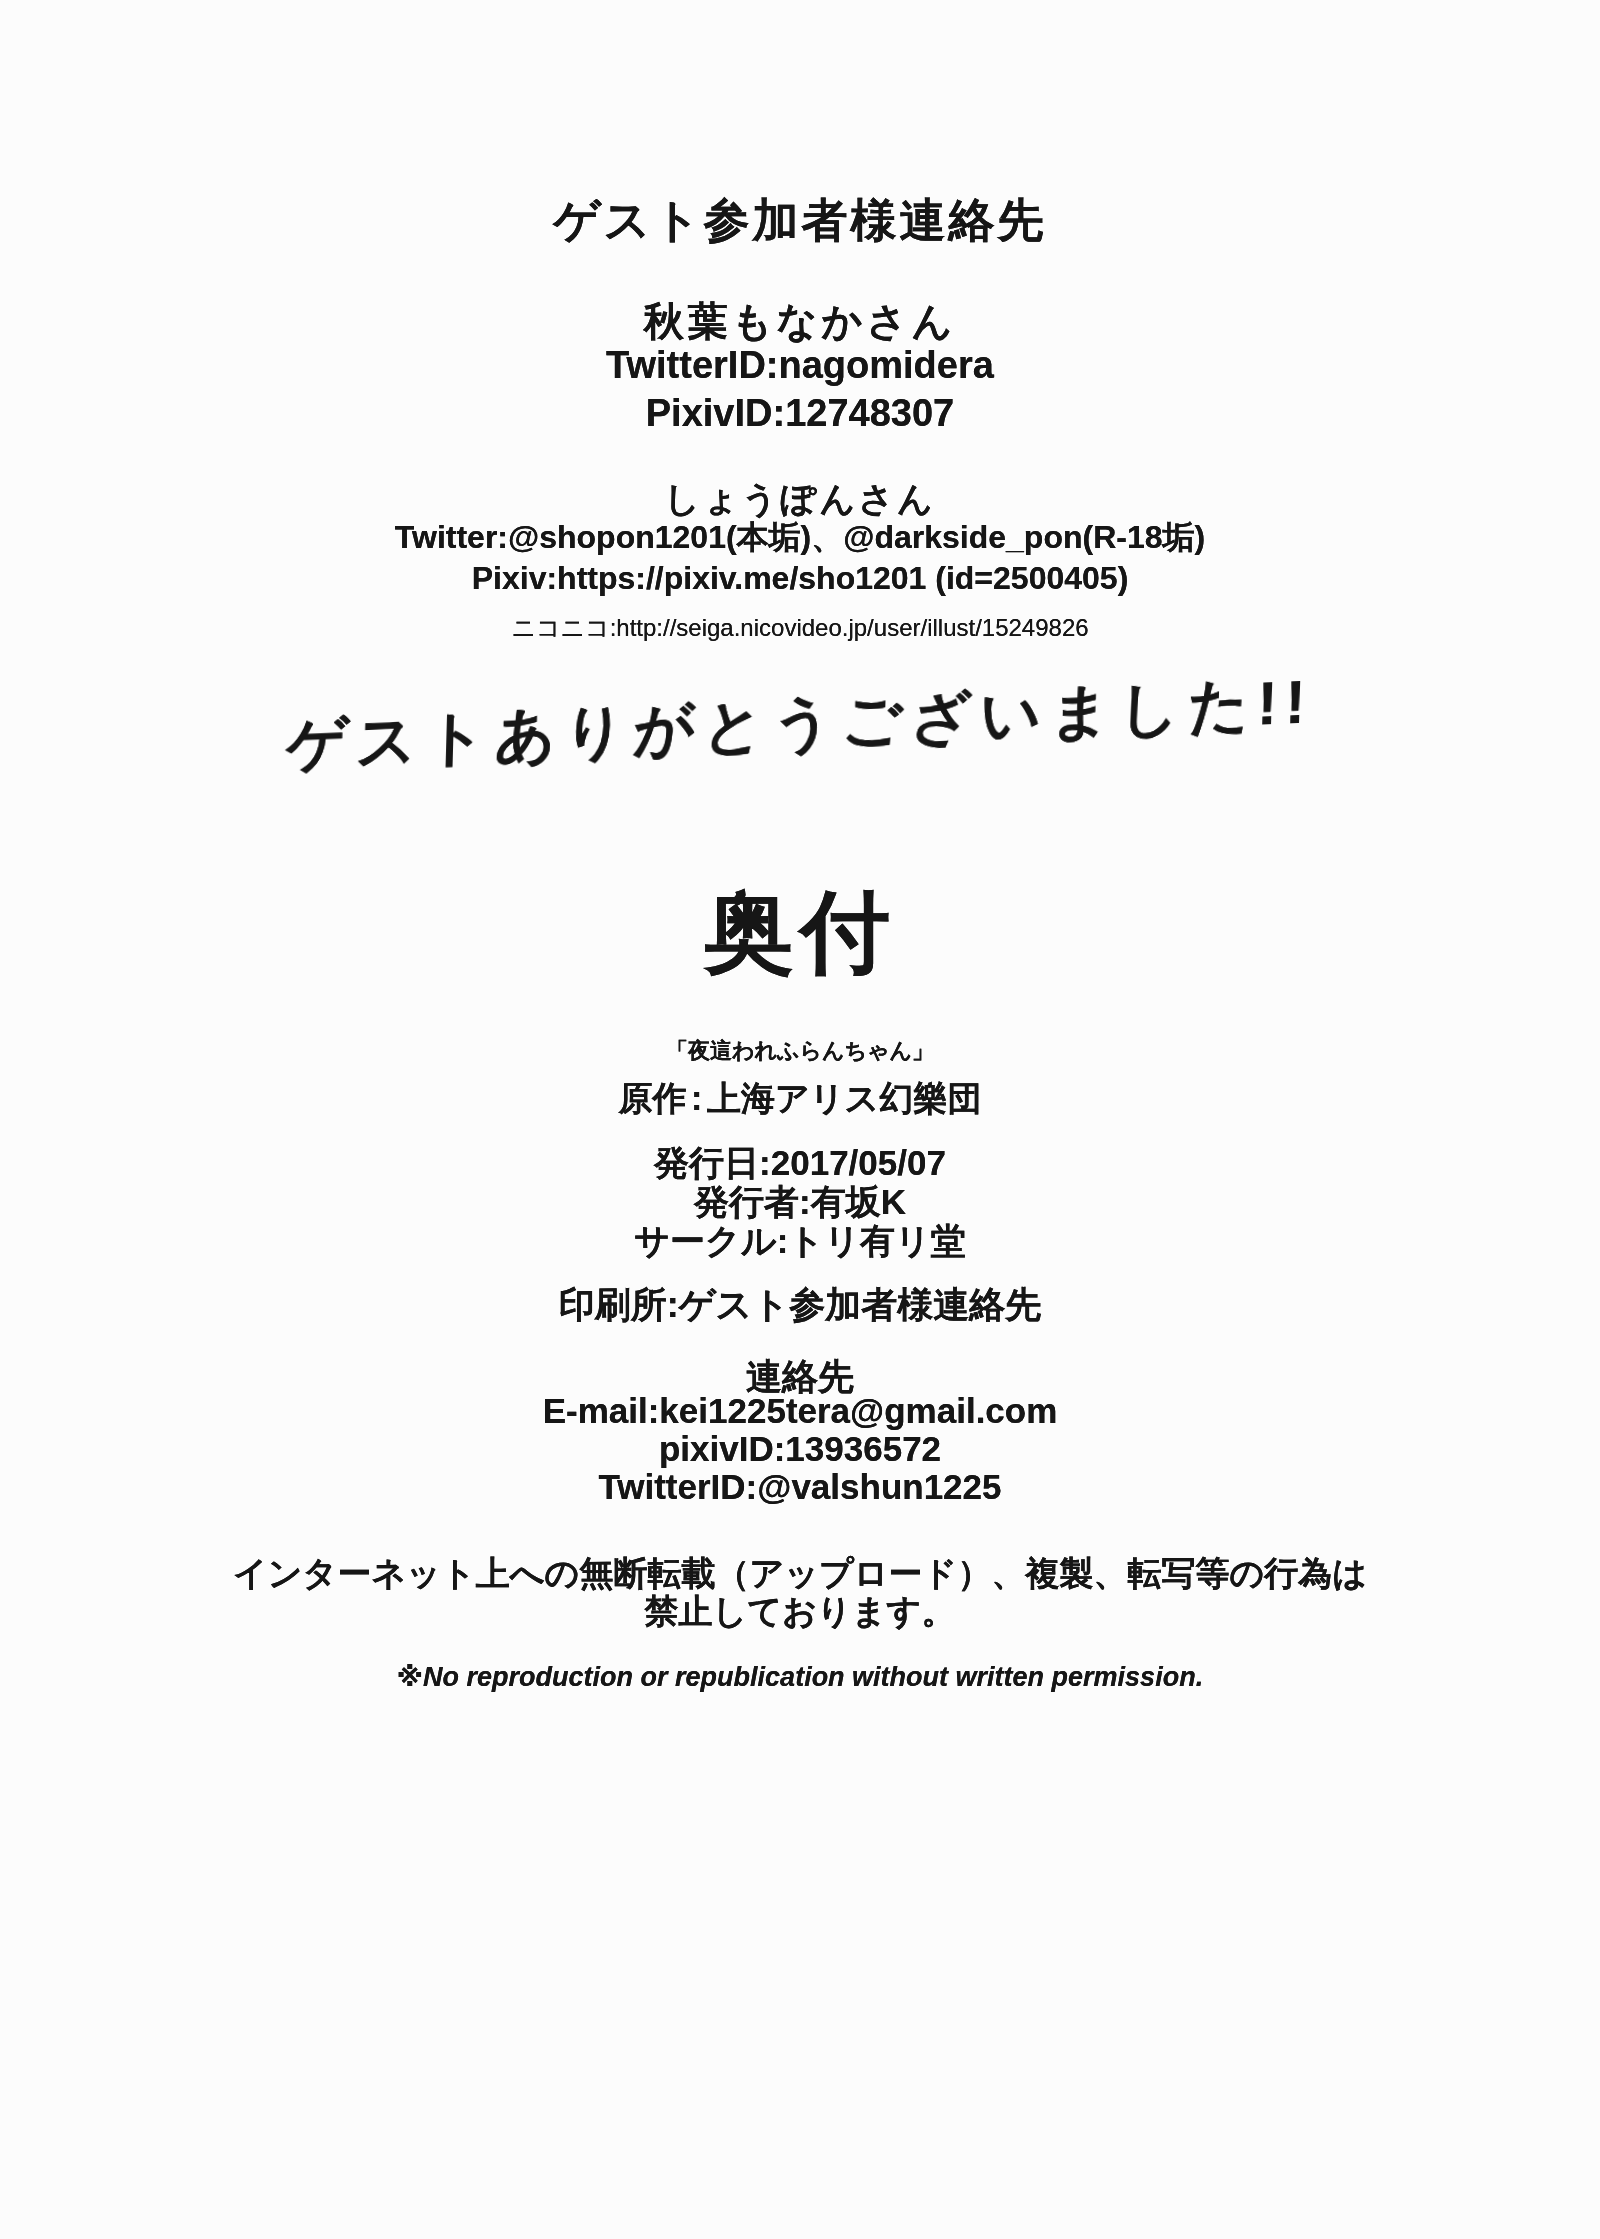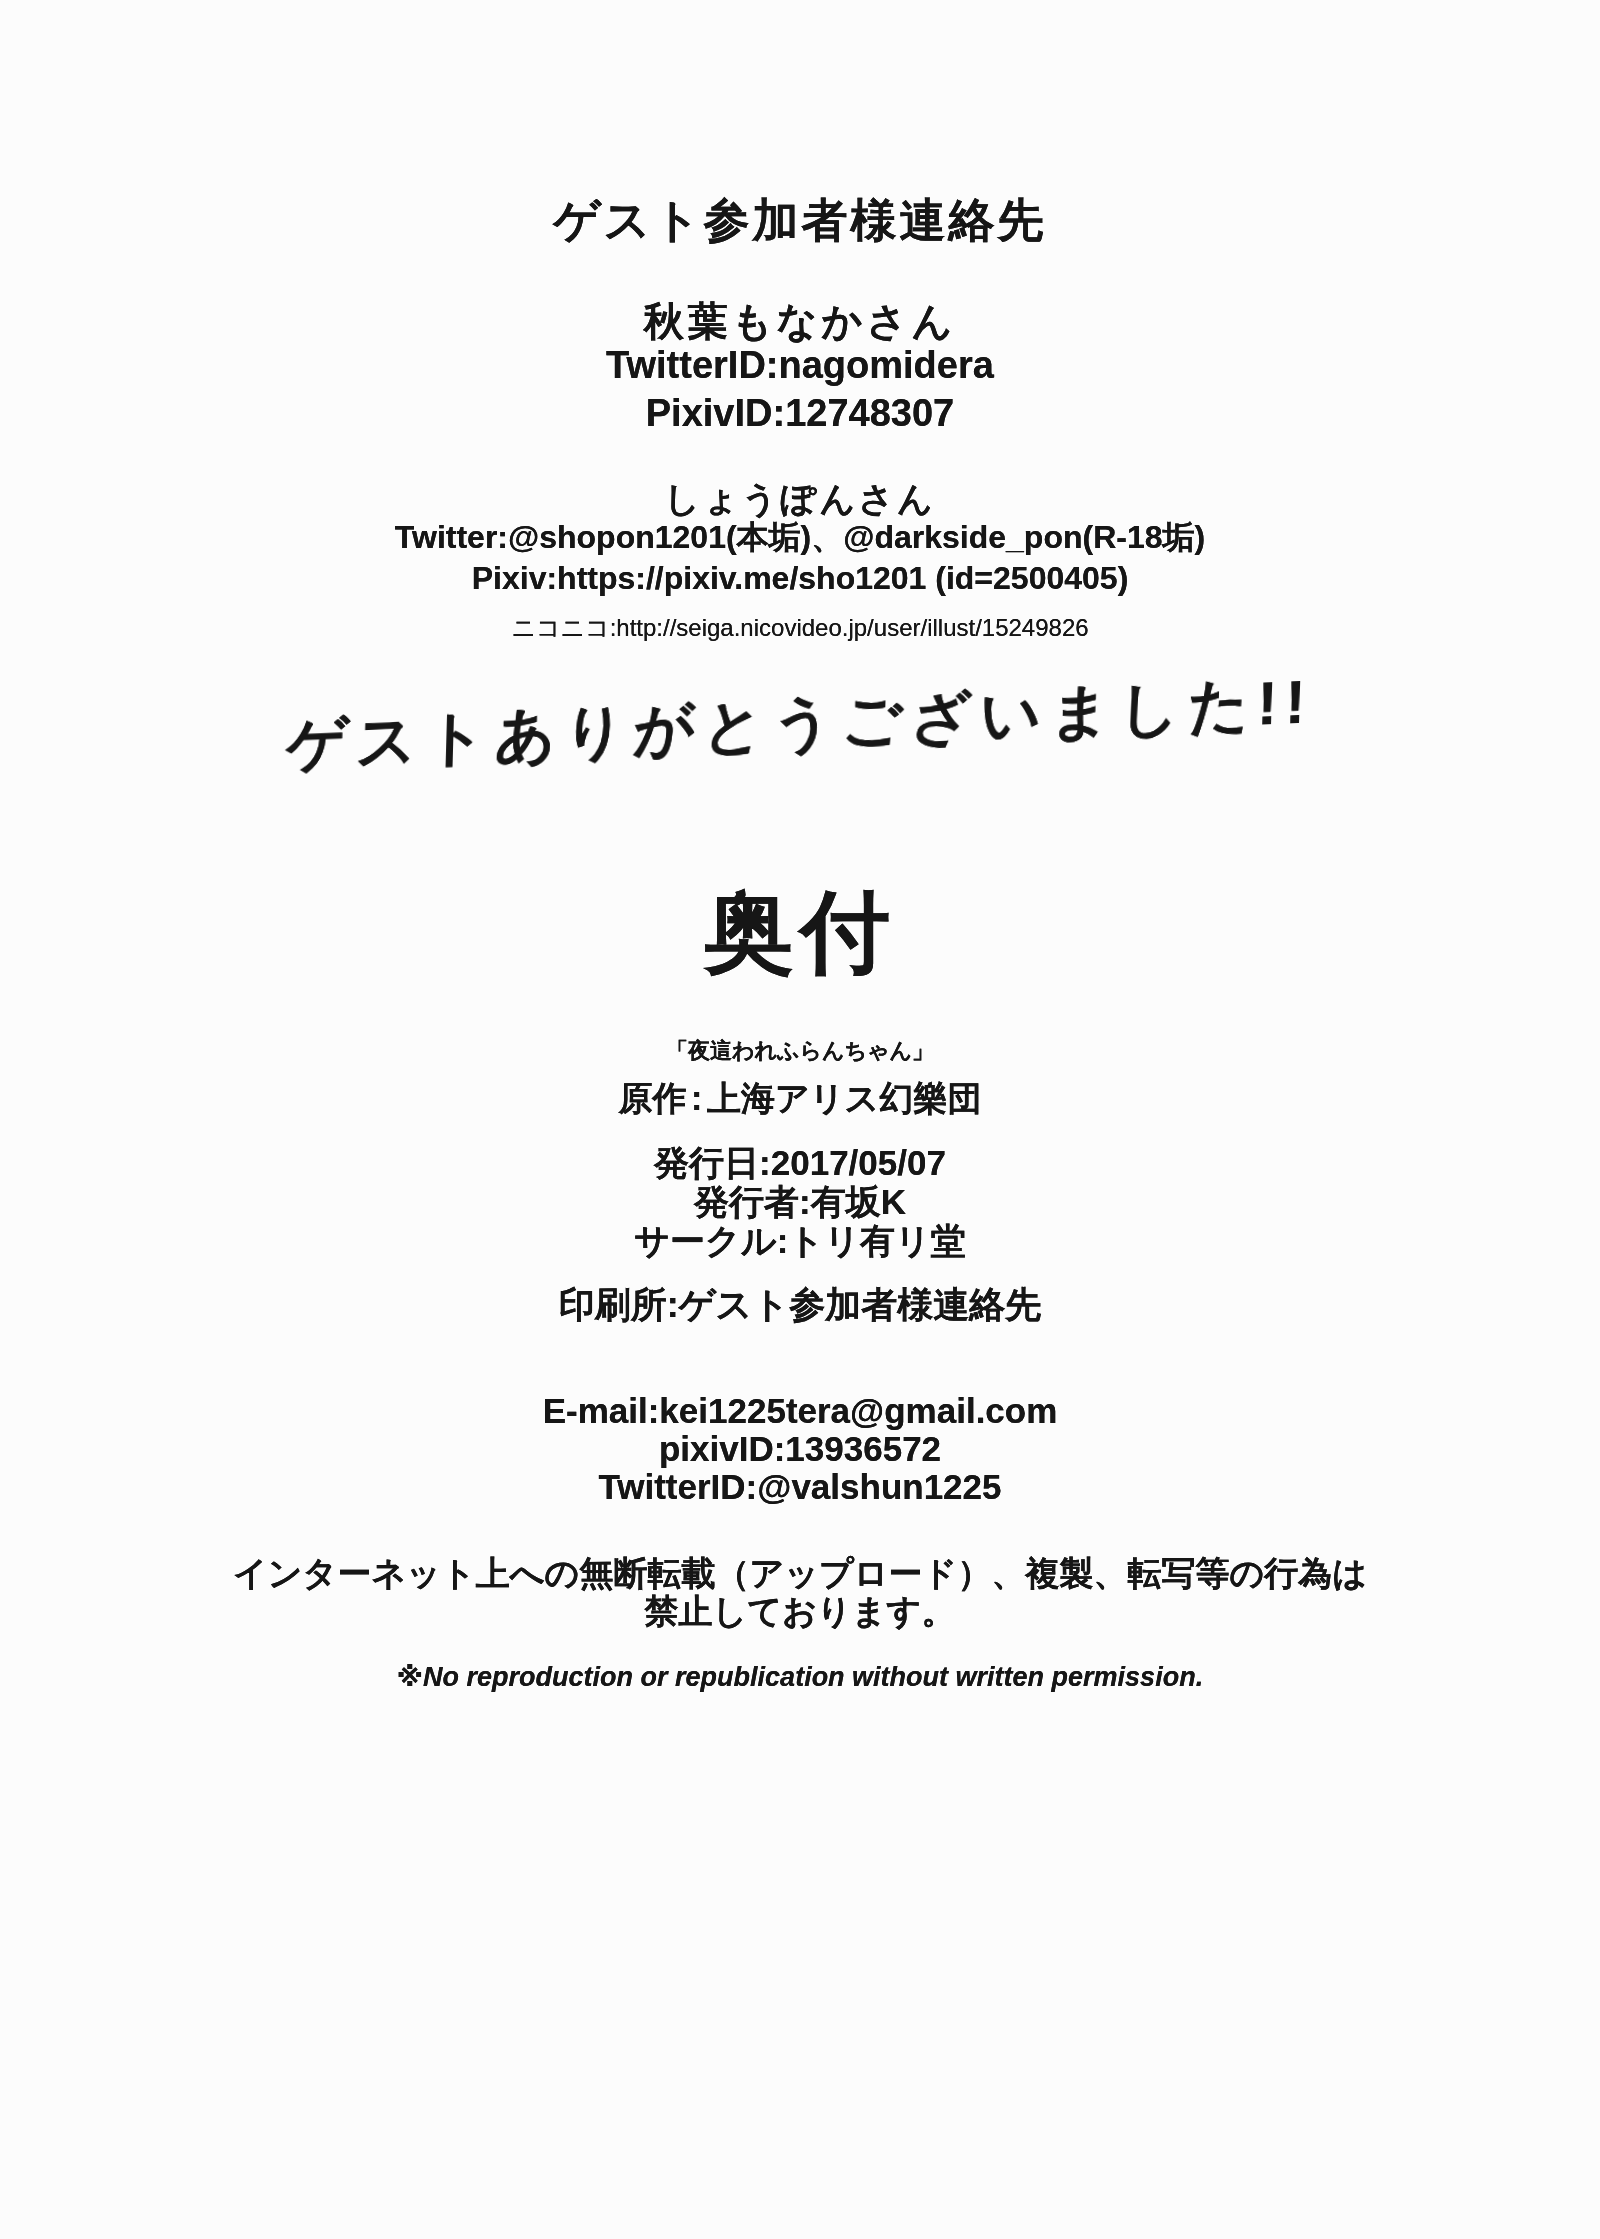--- a/index.html
+++ b/index.html
@@ -88,20 +88,21 @@
 
   <div class="tb work-title">「夜這われふらんちゃん」</div>
   <div class="tb original-credit">原作:上海アリス幻樂団</div>
 
   <div class="tb pub-date">発行日:2017/05/07</div>
   <div class="tb publisher">発行者:有坂K</div>
   <div class="tb circle">サークル:トリ有リ堂</div>
 
   <div class="tb printer">印刷所:ゲスト参加者様連絡先</div>
 
+  <div class="tb contact-heading">連絡先</div>
   <div class="tb contact-email">E-mail:kei1225tera@gmail.com</div>
   <div class="tb contact-pixiv">pixivID:13936572</div>
   <div class="tb contact-twitter">TwitterID:@valshun1225</div>
 
   <div class="tb notice-jp-1">インターネット上への無断転載（アップロード）、複製、転写等の行為は</div>
   <div class="tb notice-jp-2">禁止しております。</div>
   <div class="tb notice-en">※No reproduction or republication without written permission.</div>
 
 </div>
 

